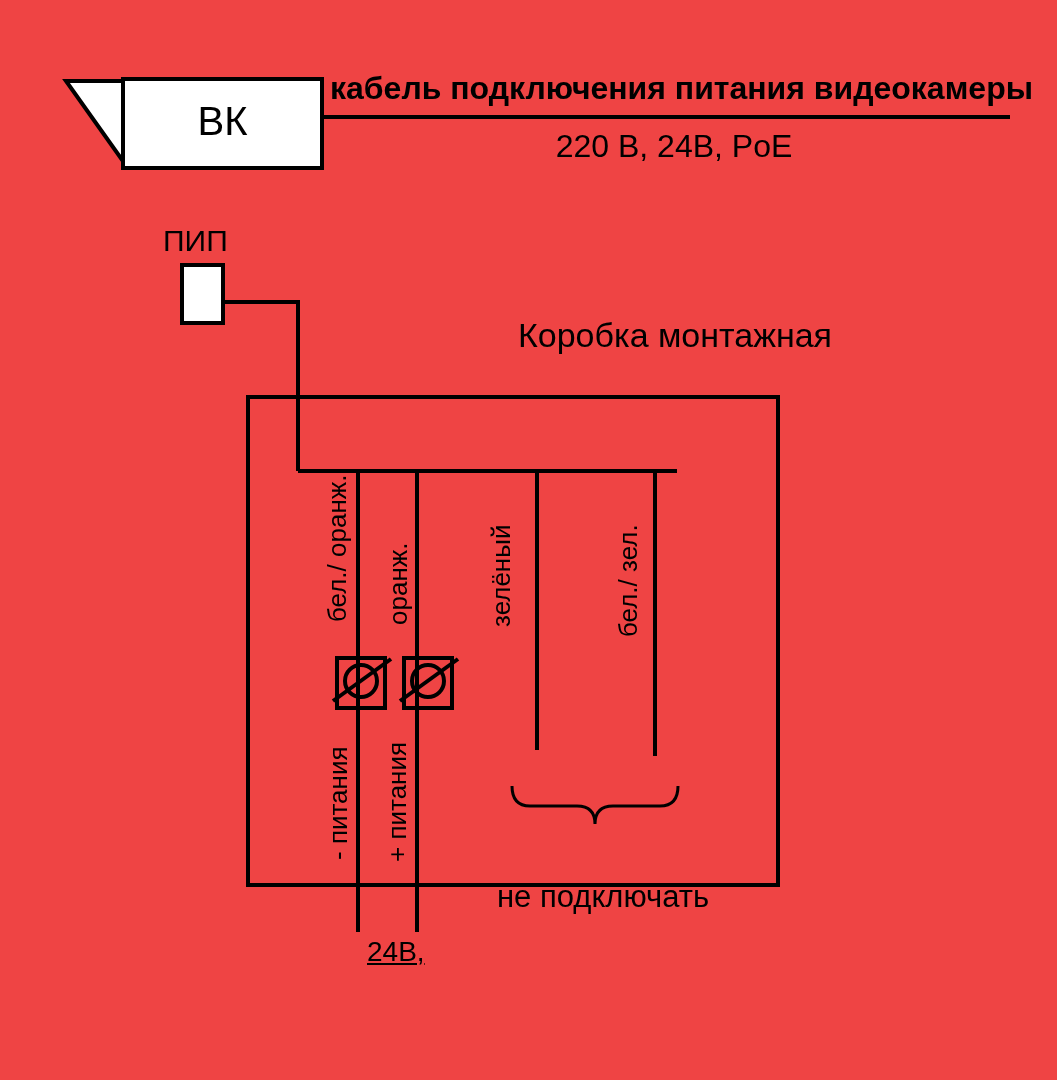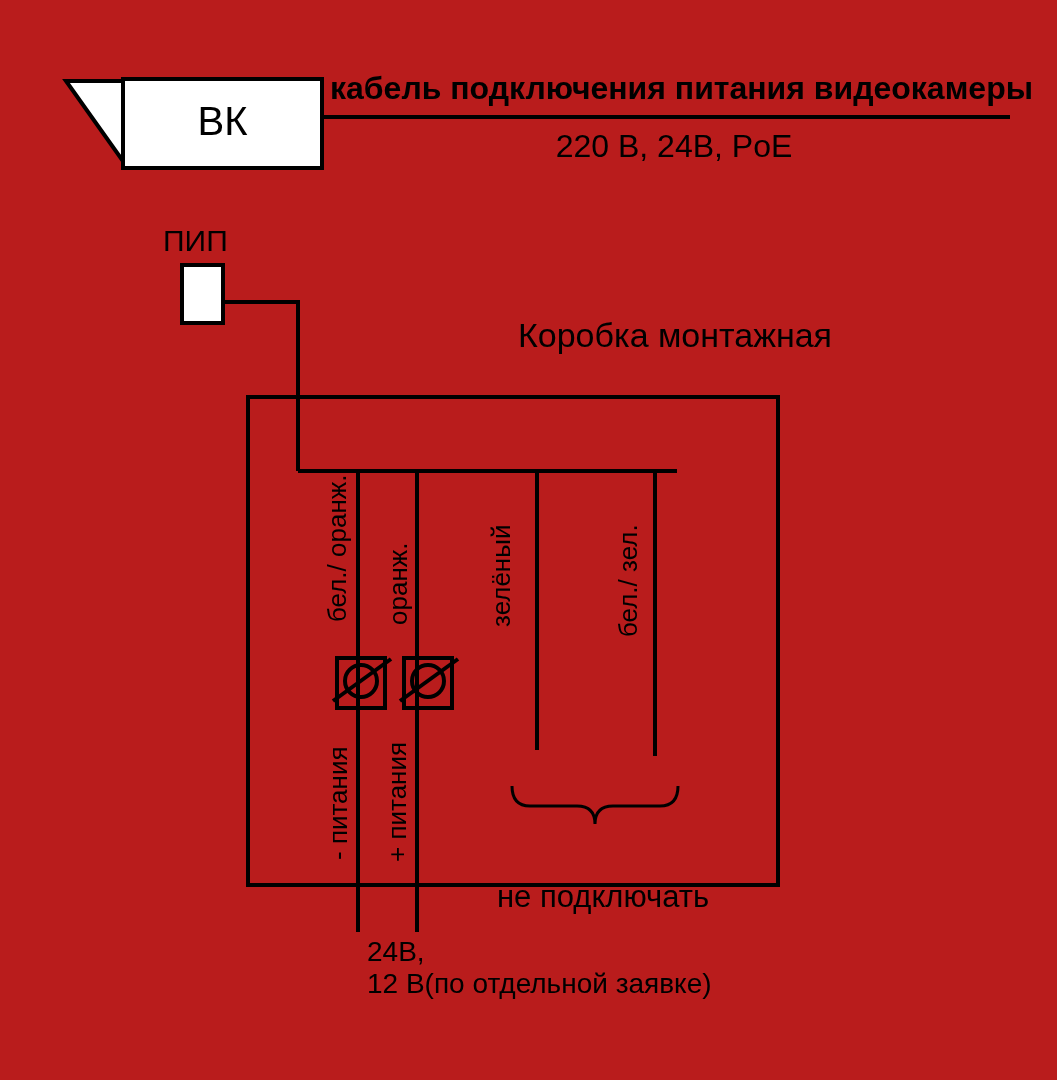--- a/index.html
+++ b/index.html
@@ -4,21 +4,21 @@
 <style>
   html, body {
     margin: 0;
     padding: 0;
     background: #ffffff;
   }
   #stage {
     position: relative;
     width: 1057px;
     height: 1080px;
-    background: #b91c1c;
+    background: #ef4444;
     font-family: "Liberation Sans", "DejaVu Sans", sans-serif;
     color: #000000;
     overflow: hidden;
   }
   #linework {
     position: absolute;
     left: 0;
     top: 0;
   }
   .ln {
@@ -103,18 +103,17 @@
   <div class="rot" style="left:352px; top:592px;">бел./ оранж.</div>
   <div class="rot" style="left:413px; top:595px;">оранж.</div>
   <div class="rot" style="left:516px; top:597px;">зелёный</div>
   <div class="rot" style="left:643px; top:607px;">бел./ зел.</div>
 
   <div class="rot" style="left:353px; top:830px;">- питания</div>
   <div class="rot" style="left:412px; top:832px;">+ питания</div>
 
   <div class="txt" style="left:497px; top:880px; font-size:31px; line-height:34px;">не подключать</div>
 
-  <div class="txt" style="left:367px; top:936px; font-size:28px; line-height:32px;">
+  <div class="txt" style="left:367px; top:936px; font-size:28px; line-height:32px;text-decoration:underline;">
     <span style="display:block;">24В,</span>
-    <span style="display:block;">12 В(по отдельной заявке)</span>
   </div>
 
 </div>
 
 </body></html>

